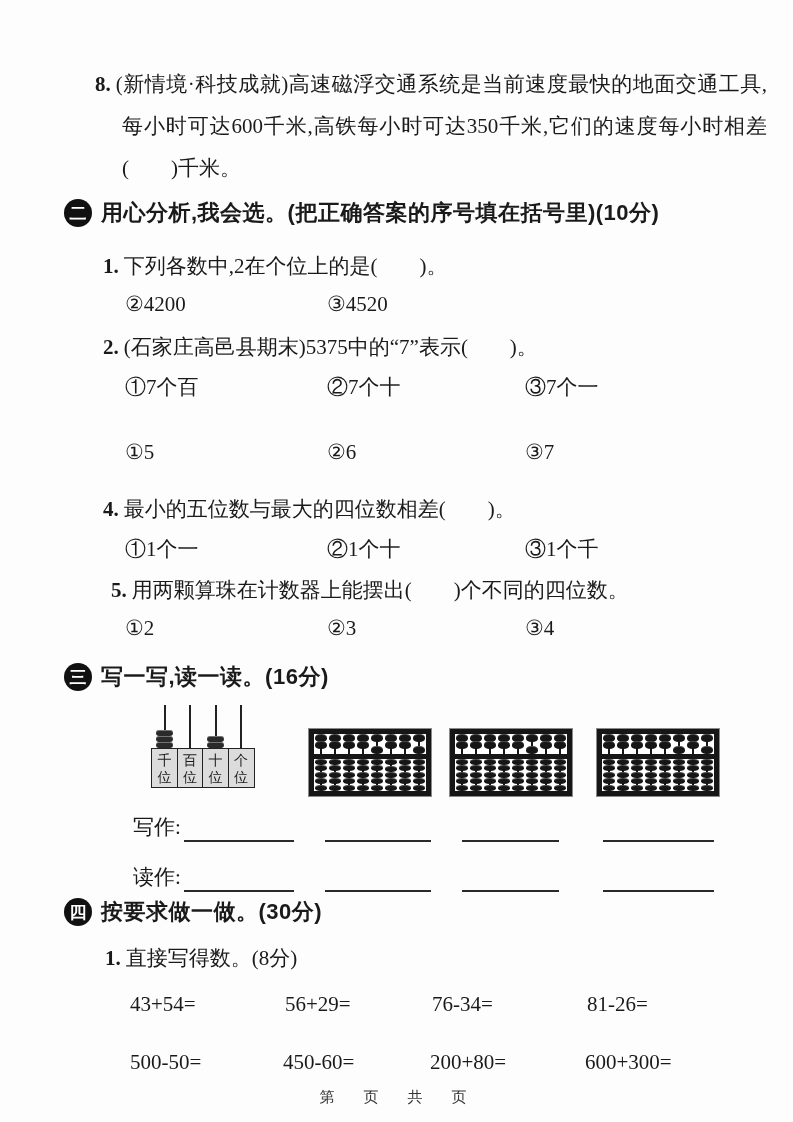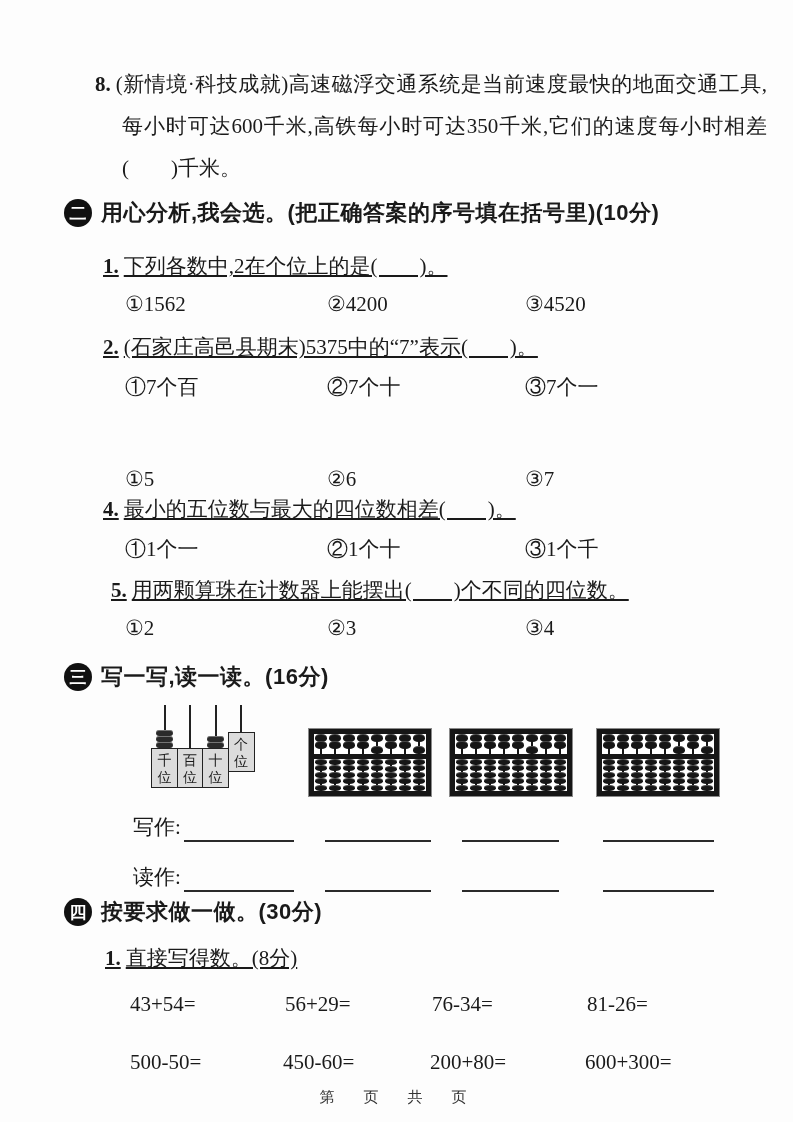--- a/index.html
+++ b/index.html
@@ -25,21 +25,21 @@
     background:#111;color:#fff;
     font-family:"Liberation Sans","DejaVu Sans",sans-serif;
     font-weight:bold;font-size:17px;
     display:flex;align-items:center;justify-content:center;
     flex:0 0 auto;
   }
   .sec-title{
     font-family:"Liberation Sans","DejaVu Sans",sans-serif;
     font-weight:bold;font-size:22px;letter-spacing:.5px;
   }
-  .stem{font-size:21px;white-space:nowrap;text-decoration:underline;}
+  .stem{font-size:21px;white-space:nowrap;}
   .opt-row{display:flex;font-size:21px;}
   .opt-row .opt:nth-child(1){width:202px;}
   .opt-row .opt:nth-child(2){width:198px;}
   .calc-item{font-size:21px;white-space:nowrap;}
   .wr-label{font-size:21px;}
   .blank-line{border-bottom:2px solid #2a2a2a;height:0;}
   .footer{
     width:100%;text-align:center;
     font-family:"Liberation Sans","DejaVu Sans",sans-serif;
     font-size:15px;color:#333;letter-spacing:7px;
@@ -79,33 +79,32 @@
 
   <div class="abs para" style="left:95px;top:63px;width:645px;"><span class="qnum">8.</span><span>(新情境·科技成就)高速磁浮交通系统是当前速度最快的地面交通工具,每小时可达600千米,高铁每小时可达350千米,它们的速度每小时相差(　　)千米。</span></div>
 
   <div class="abs sec-head" style="left:64px;top:198px;">
     <span class="badge">二</span>
     <span class="sec-title">用心分析,我会选。(把正确答案的序号填在括号里)(10分)</span>
   </div>
 
   <div class="abs stem" style="left:103px;top:252px;"><span class="qnum">1.</span><span>下列各数中,2在个位上的是(　　)。</span></div>
   <div class="abs opt-row" style="left:125px;top:292px;">
-    <span class="opt">①1562</span>
     <span class="opt">②4200</span>
     <span class="opt">③4520</span>
   </div>
 
   <div class="abs stem" style="left:103px;top:333px;"><span class="qnum">2.</span><span>(石家庄高邑县期末)5375中的“7”表示(　　)。</span></div>
   <div class="abs opt-row" style="left:125px;top:373px;">
     <span class="opt">①7个百</span>
     <span class="opt">②7个十</span>
     <span class="opt">③7个一</span>
   </div>
 
-  <div class="abs opt-row" style="left:125px;top:467px;justify-content:space-between;">
+  <div class="abs opt-row" style="left:125px;top:440px;justify-content:space-between;">
     <span class="opt">①5</span>
     <span class="opt">②6</span>
     <span class="opt">③7</span>
   </div>
 
   <div class="abs stem" style="left:103px;top:495px;"><span class="qnum">4.</span><span>最小的五位数与最大的四位数相差(　　)。</span></div>
   <div class="abs opt-row" style="left:125px;top:535px;">
     <span class="opt">①1个一</span>
     <span class="opt">②1个十</span>
     <span class="opt">③1个千</span>
@@ -129,21 +128,21 @@
       <div class="c-bead" style="left: 5px; top: 37px;"></div>
       <div class="c-bead" style="left: 5px; top: 31px;"></div>
       <div class="c-bead" style="left: 5px; top: 25px;"></div>
       <div class="c-rod" style="left: 38px; top: 0px; height: 43px;"></div>
       <div class="c-cell" style="left: 25.5px; top: 43px;">百位</div>
       <div class="c-rod" style="left: 63.5px; top: 0px; height: 43px;"></div>
       <div class="c-cell" style="left: 51px; top: 43px;">十位</div>
       <div class="c-bead" style="left: 56px; top: 37px;"></div>
       <div class="c-bead" style="left: 56px; top: 31px;"></div>
       <div class="c-rod" style="left: 89px; top: 0px; height: 43px;"></div>
-      <div class="c-cell" style="left: 76.5px; top: 27px;">个位</div>
+      <div class="c-cell" style="left: 76.5px; top: 43px;">个位</div>
     </div>
   <div class="abs abacus" style="left:309px;top:729px;">
       <div class="ab-inner">
         <div class="ab-beam" style="top: 20px;"></div>
         <div class="ab-rod" style="left: 6px;"></div>
         <div class="ab-bead" style="left: 1px; top: 0px; height: 8px;"></div>
         <div class="ab-bead" style="left: 1px; top: 7px; height: 8px;"></div>
         <div class="ab-bead" style="left: 1px; top: 24.5px; height: 6px;"></div>
         <div class="ab-bead" style="left: 1px; top: 31px; height: 6px;"></div>
         <div class="ab-bead" style="left: 1px; top: 37.5px; height: 6px;"></div>

